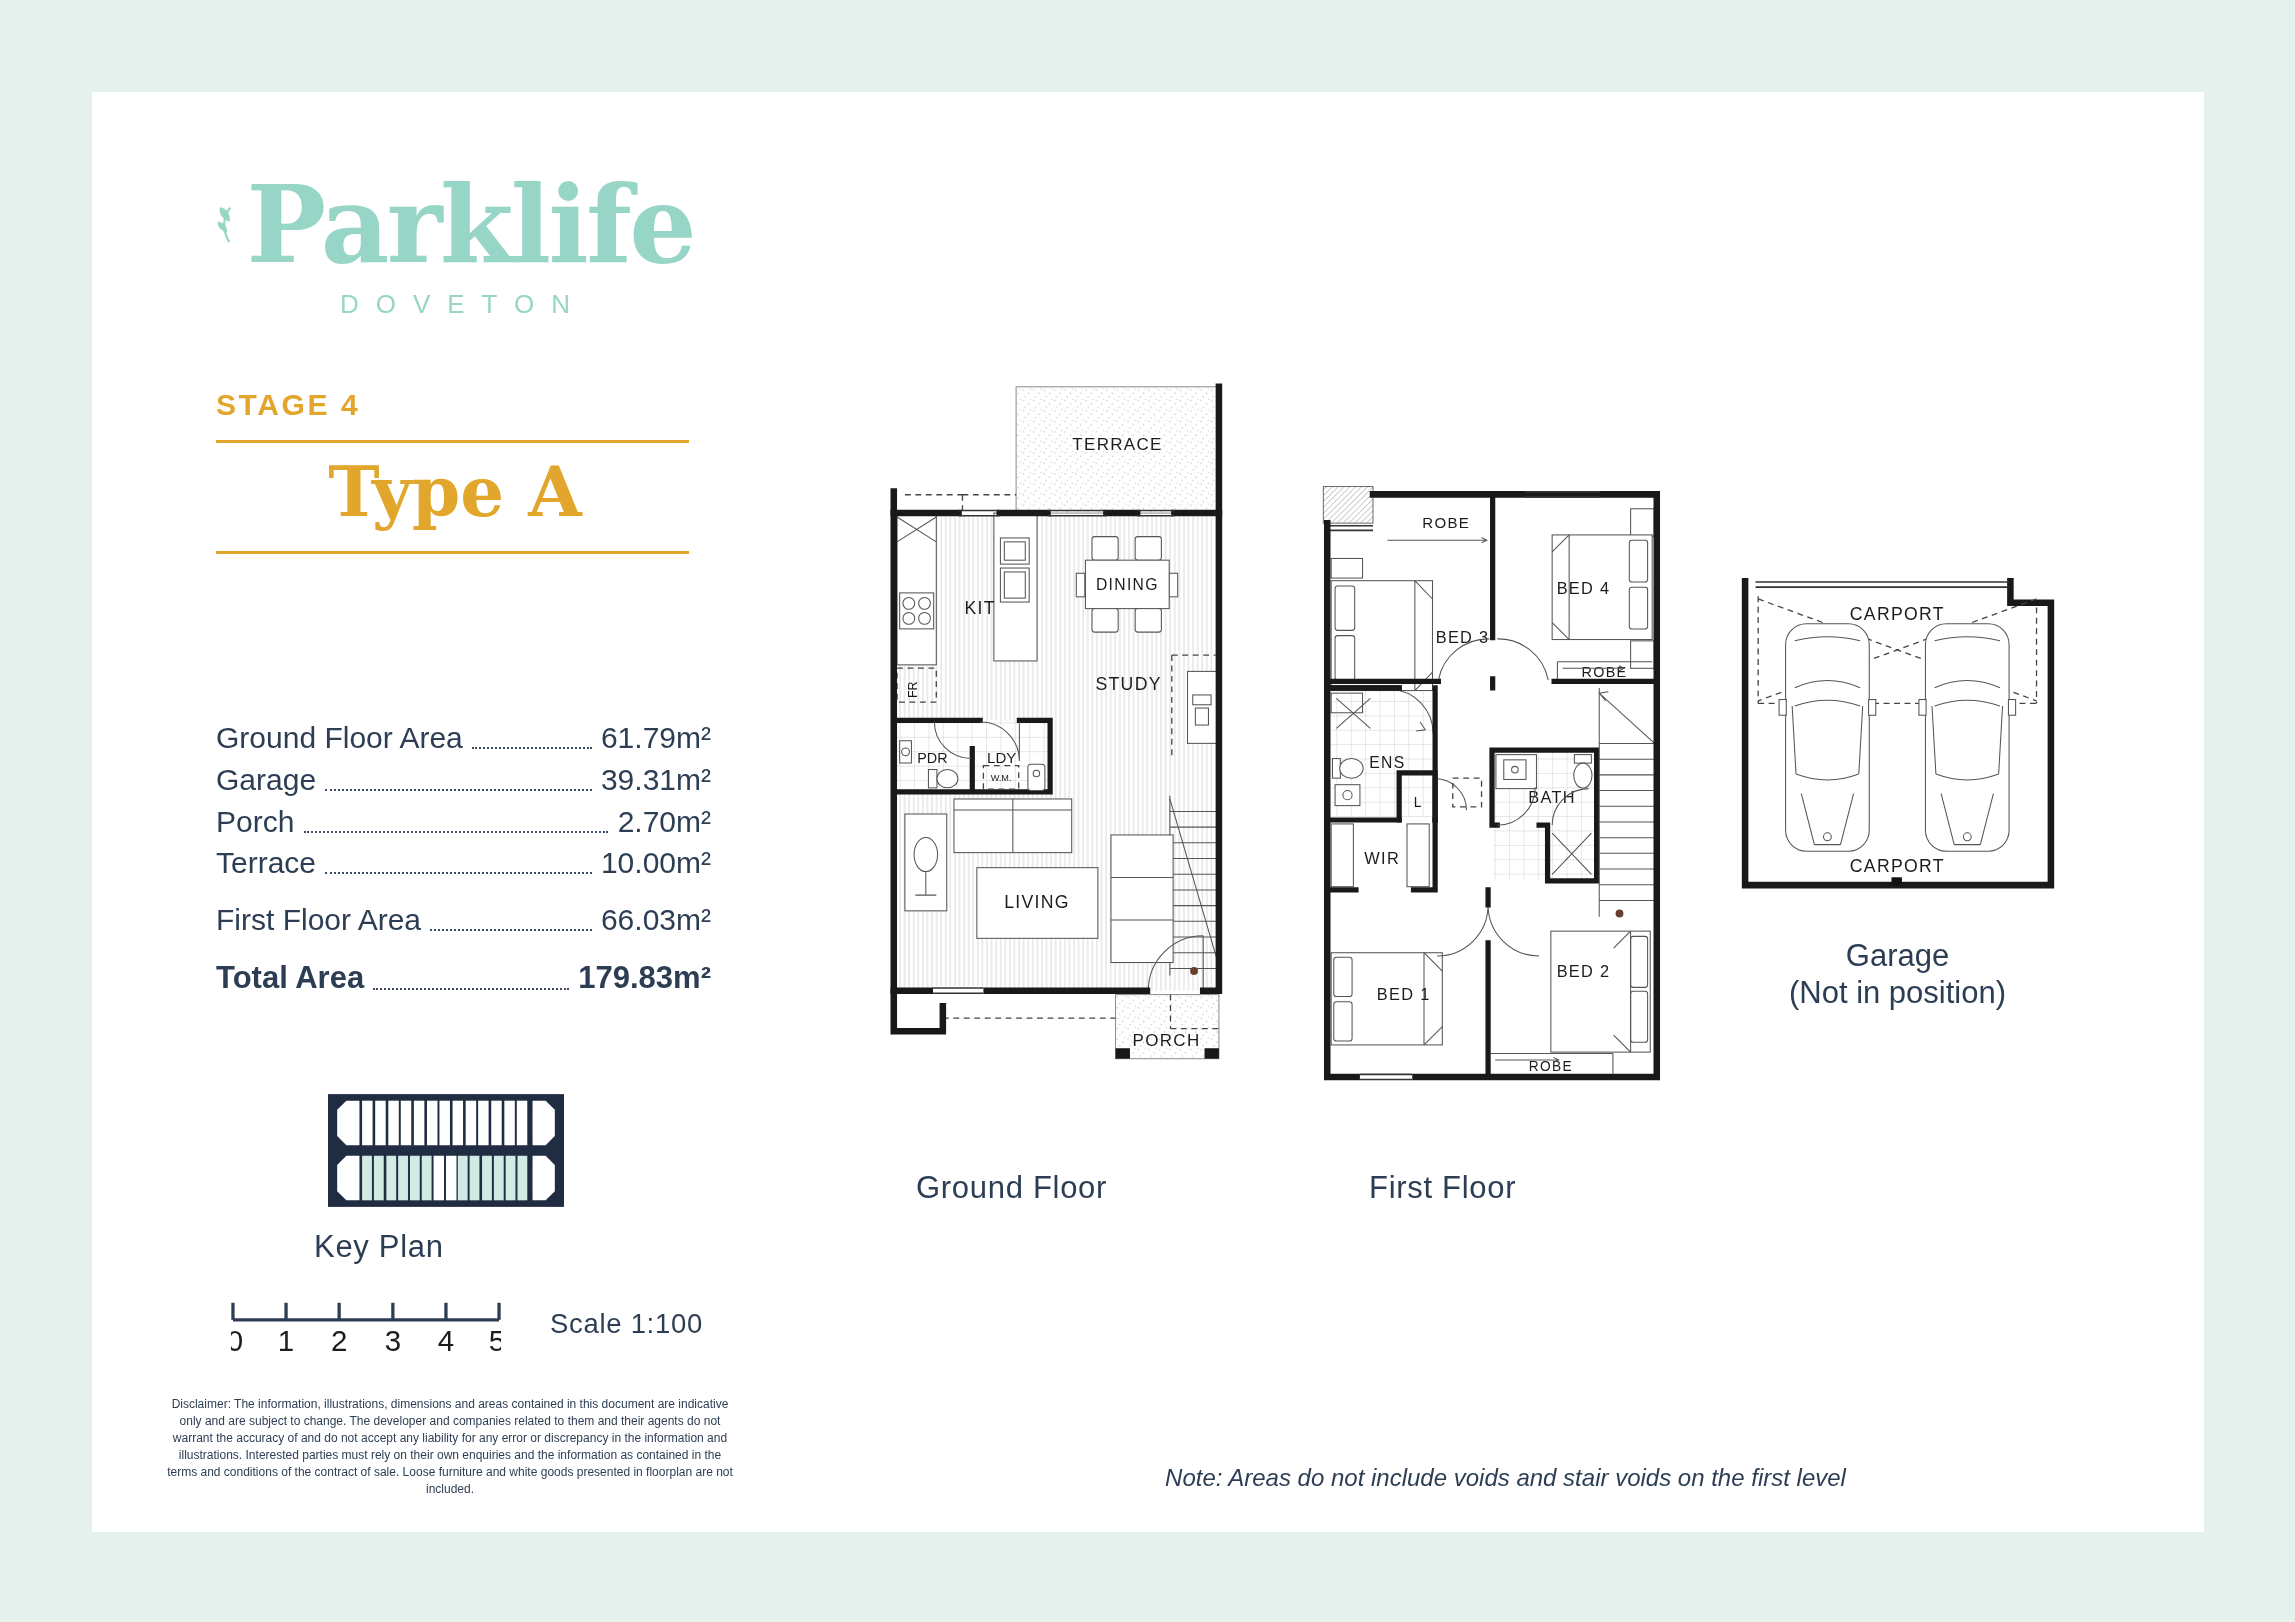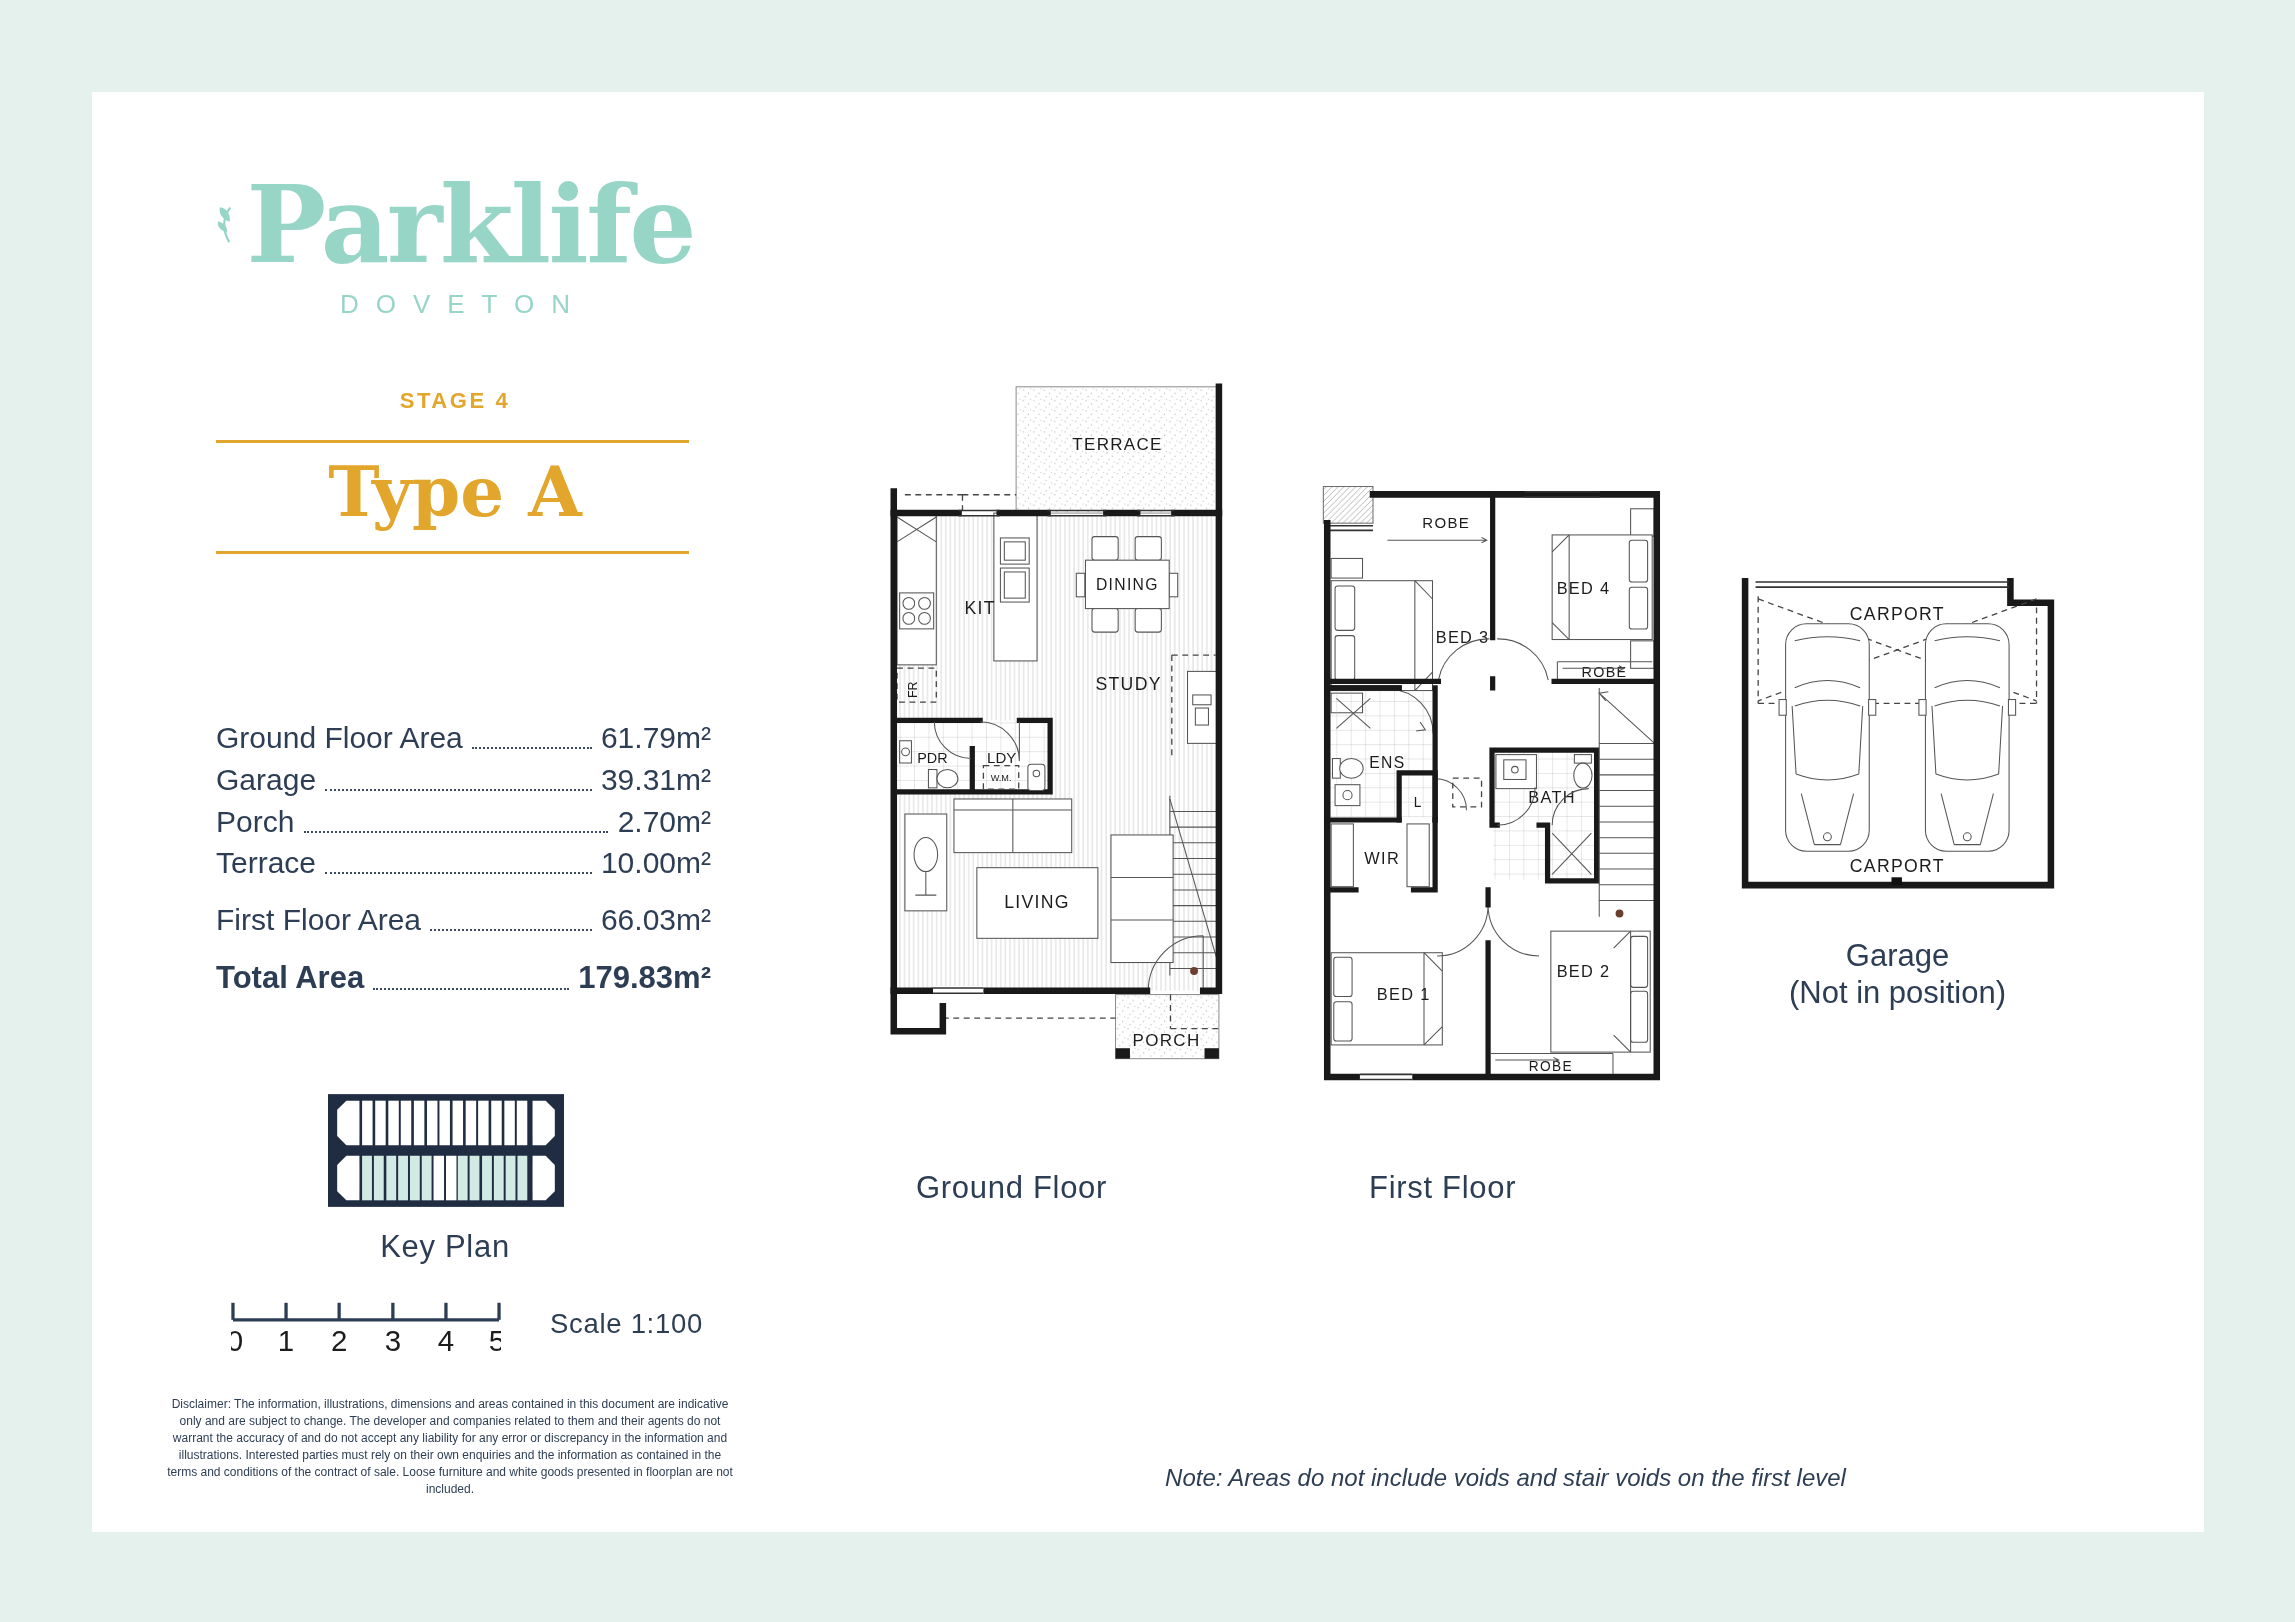--- a/index.html
+++ b/index.html
@@ -7,31 +7,31 @@
         font-family:"Liberation Sans",sans-serif;color:#2d3e54;}
   .card{position:absolute;left:92px;top:92px;width:2112px;height:1440px;background:#ffffff;}
   .abs{position:absolute;}
 
   
   .brand{left:124px;top:77px;width:478px;text-align:center;}
   .brand-row{display:flex;justify-content:center;align-items:center;}
   .brand-name{font-family:"DejaVu Serif","Liberation Serif",serif;font-weight:bold;
               font-size:106px;line-height:1.05;color:#97d5c6;letter-spacing:-2.6px;margin-left:3.9px;}
   .brand-sub{margin-top:9.2px;font-size:26px;letter-spacing:17px;padding-left:17px;color:#97d5c6;font-weight:400;text-align:center;}
-  .stage{left:124px;top:296px;width:478px;text-align:center;font-size:22px;font-weight:bold;
+  .stage{left:124px;top:296px;width:478px;text-align:left;font-size:30px;font-weight:bold;
          letter-spacing:2.6px;color:#e2a62c;}
   .rule{left:124px;width:473px;height:2.6px;background:#e2a62c;}
   .type{left:124px;top:359px;width:478px;text-align:center;font-family:"DejaVu Serif","Liberation Serif",serif;
         font-weight:bold;font-size:69px;color:#e2a62c;}
   .summary{left:134px;top:531px;font-size:34px;letter-spacing:0.7px;color:#2d3e54;}
   .arearow{left:124px;width:495px;display:flex;align-items:baseline;font-size:30px;color:#2d3e54;}
   .arearow .leader{flex:1;height:6.5px;border-bottom:2.9px dotted #3a4b63;margin:0 9.2px 6.5px 9.2px;align-self:flex-end;}
   .arearow.total{font-weight:bold;font-size:31px;}
   .keyplan-wrap{left:236px;top:1002px;width:236px;height:113px;}
-  .keyplan-caption{left:222px;top:1137px;width:262px;text-align:center;font-size:31px;letter-spacing:0.7px;}
+  .keyplan-caption{left:222px;top:1137px;width:262px;font-size:31px;letter-spacing:0.7px;}
   .ruler-wrap{left:139px;top:1208px;width:270px;height:58px;}
   .scale-label{left:458px;top:1216px;font-size:27.5px;letter-spacing:0.7px;}
   .disclaimer{left:75px;top:1284px;width:566px;text-align:center;font-size:12px;line-height:17px;color:#2d3e54;margin-top:20px;}
 
   
   .ground-wrap{left:793px;top:285px;width:344px;height:736px;}
   .first-wrap{left:1230px;top:393px;width:340px;height:602px;}
   .garage-wrap{left:1649px;top:486px;width:314px;height:330px;}
   .plan-caption{width:262px;font-size:31px;letter-spacing:0.7px;color:#2d3e54;}
   .cap-ground{left:824px;top:1078px;}

